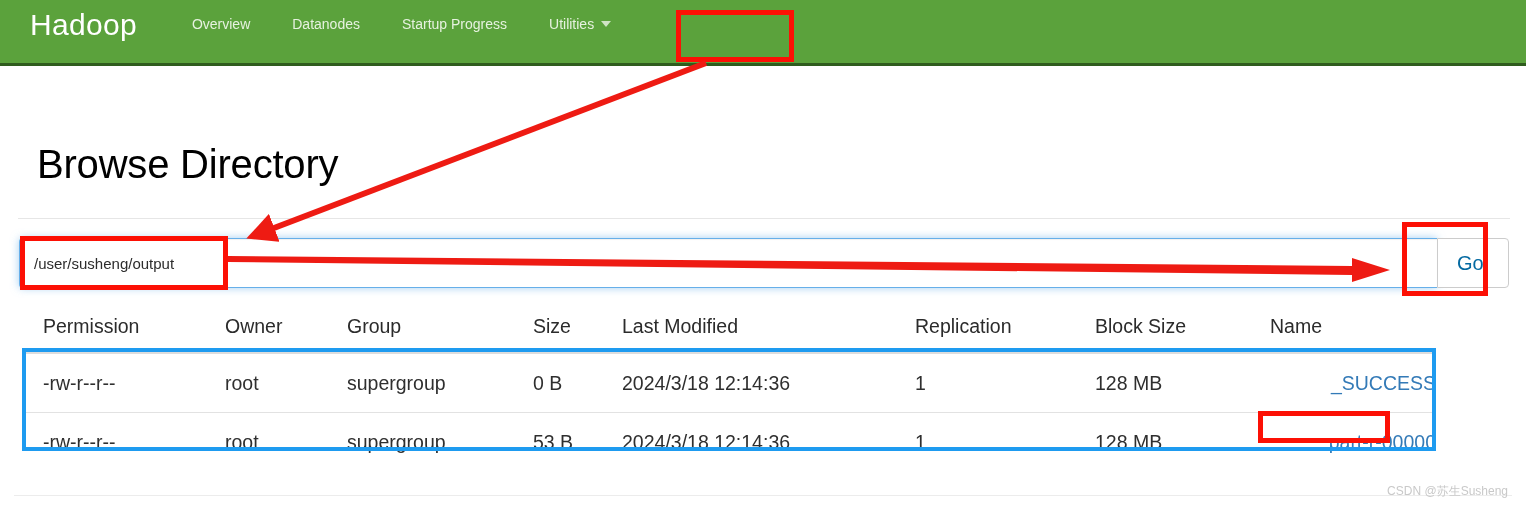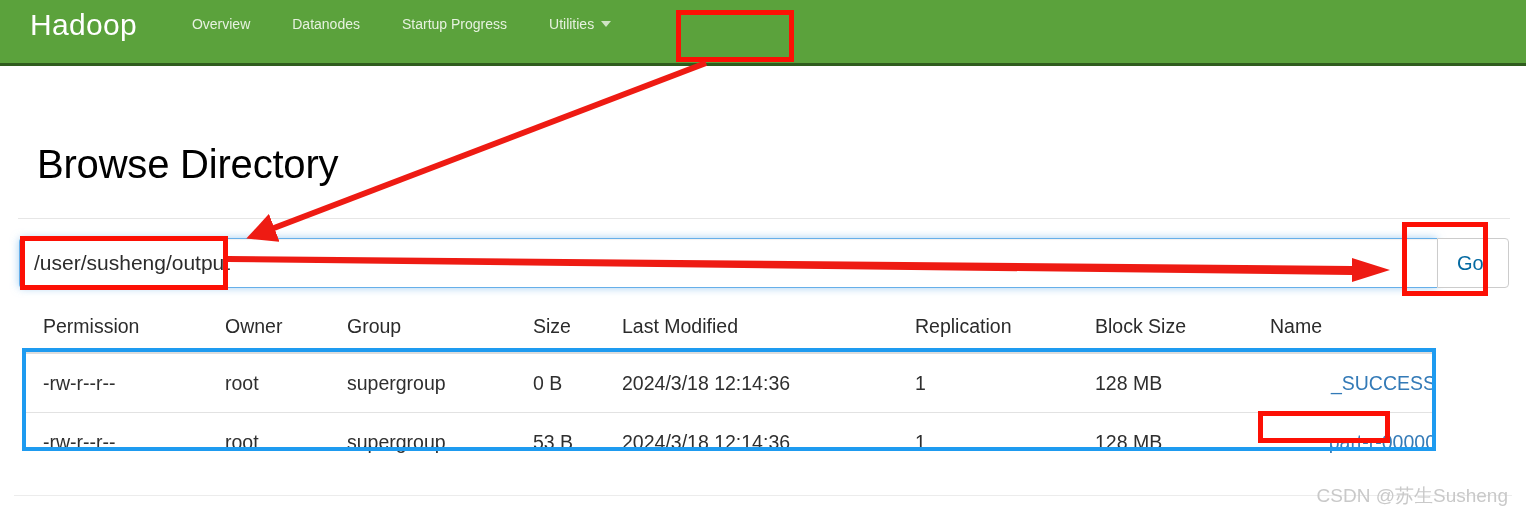--- a/index.html
+++ b/index.html
@@ -98,21 +98,21 @@
   }
   #path-input {
     flex: 1 1 auto;
     height: 50px;
     box-sizing: border-box;
     border: 1px solid #66afe9;
     border-right: none;
     border-radius: 4px 0 0 4px;
     outline: none;
     box-shadow: 0 1px 1px rgba(0,0,0,.06) inset, 0 0 8px rgba(102,175,233,.6);
-    font-size: 21px;
+    font-size: 15px;
     color: #2c2c2c;
     padding: 0 14px;
     font-family: "Liberation Sans", sans-serif;
     background: #ffffff;
   }
   #go-button {
     width: 72px;
     height: 50px;
     box-sizing: border-box;
     border: 1px solid #cccccc;
@@ -204,21 +204,21 @@
     left: 14px;
     top: 495px;
     width: 1498px;
     height: 1px;
     background: #ececec;
   }
   #watermark {
     position: absolute;
     right: 18px;
     top: 483px;
-    font-size: 19px;
+    font-size: 12px;
     color: #c9c9c9;
     white-space: nowrap;
   }
 </style>
 </head>
 <body>
 
 <div id="navbar">
   <div id="nav-inner">
     <a class="brand" href="#">Hadoop</a>

